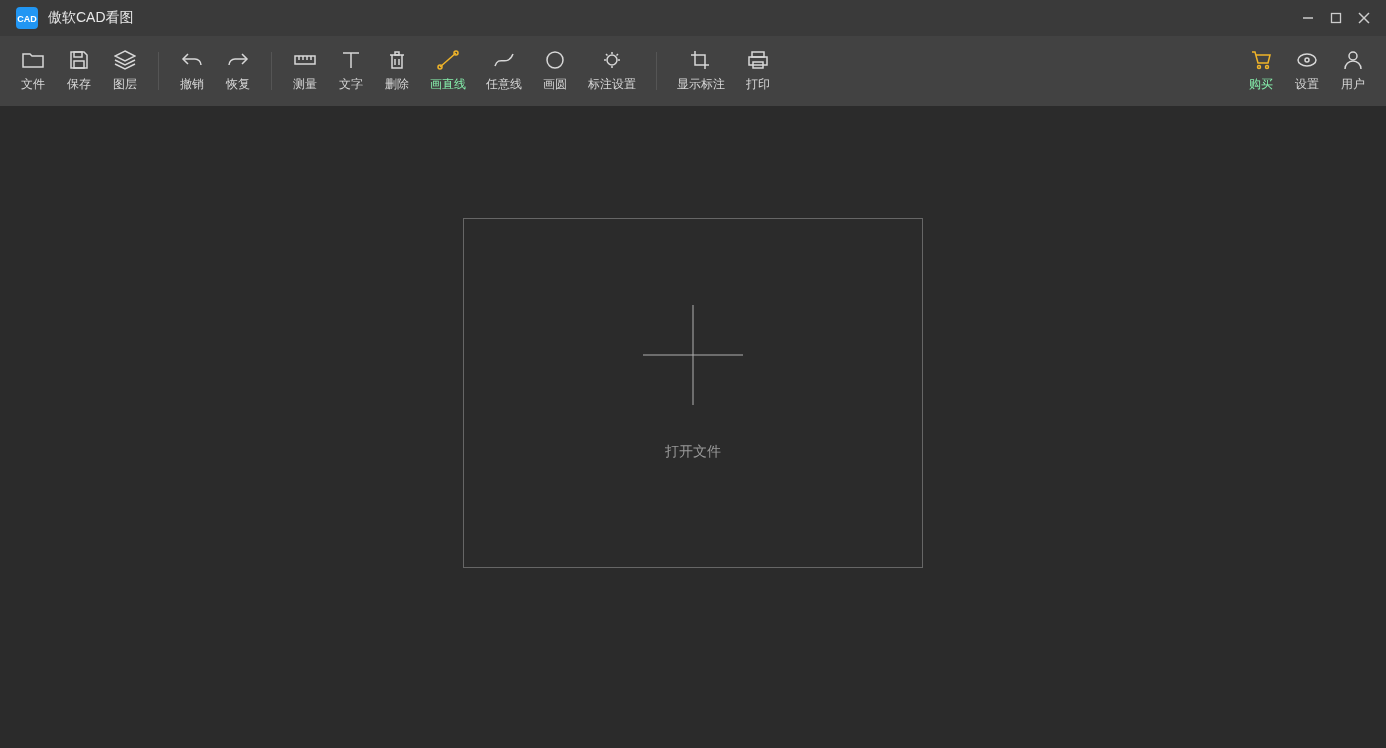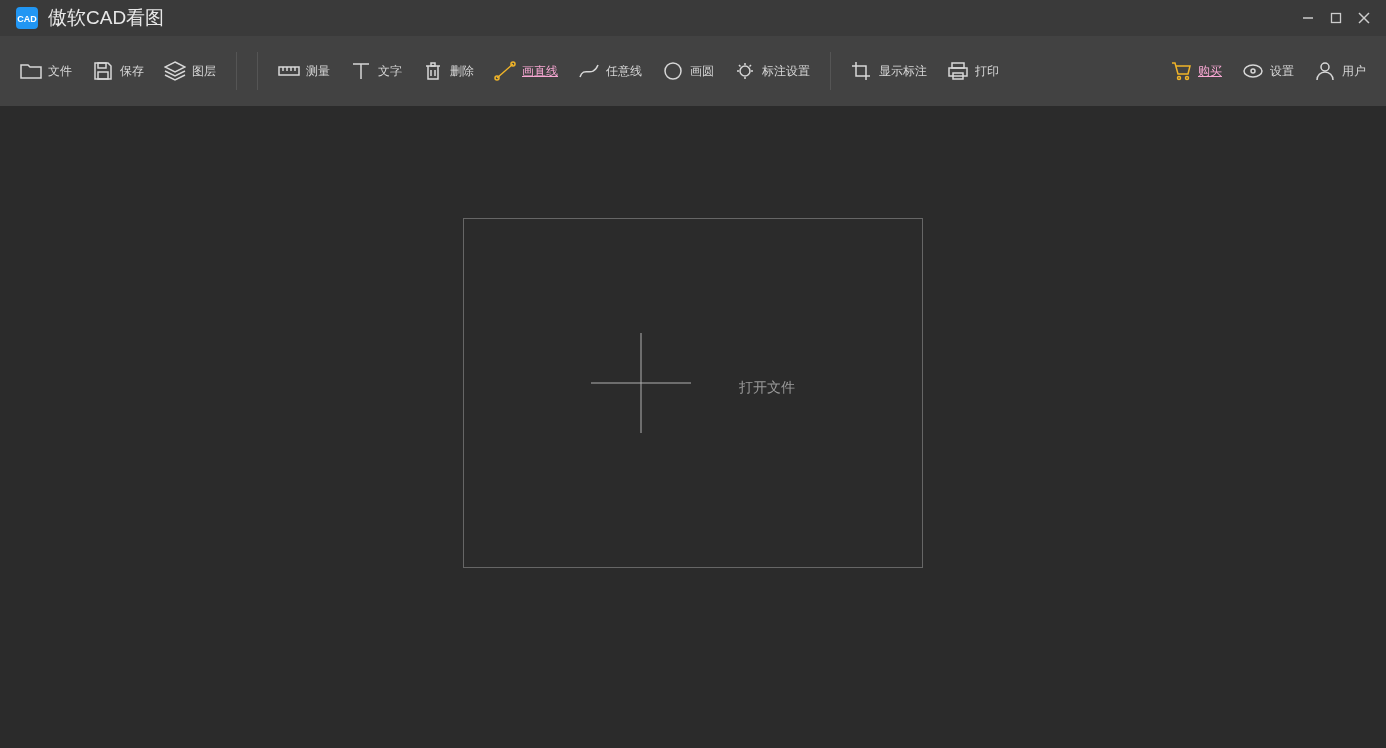--- a/index.html
+++ b/index.html
@@ -21,21 +21,21 @@
   .app-logo {
     width: 22px;
     height: 35px;
     margin-left: 8px;
     margin-right: 10px;
     display: inline-flex;
     align-items: center;
     justify-content: center;
   }
   .app-title {
-    font-size: 19px;
+    font-size: 14px;
     color: #e8e8e8;
   }
   .titlebar-spacer { flex: 1; }
   .window-controls {
     display: flex;
     align-items: center;
     gap: 12px;
     padding-right: 6px;
   }
   .window-btn {
@@ -55,21 +55,21 @@
     display: flex;
     align-items: center;
     padding: 0 10px;
   }
   .tool-group {
     display: flex;
     align-items: center;
   }
   .tool-item {
     display: flex;
-    flex-direction: row;
+    flex-direction: column;
     align-items: center;
     justify-content: center;
     height: 64px;
     padding: 0 10px;
     gap: 6px;
     cursor: pointer;
     color: #d7d7d7;
     min-width: 46px;
   }
   .tool-item .icon {
@@ -77,21 +77,21 @@
     height: 20px;
     display: inline-flex;
     align-items: center;
     justify-content: center;
   }
   .tool-item .icon svg { stroke: #d7d7d7; fill: none; stroke-width: 1.5; }
   .tool-item .label {
     font-size: 12px;
     white-space: nowrap;
   }
-  .tool-item.accent { color: #f9a8d4; text-decoration: underline; }
+  .tool-item.accent { color: #86efac; }
   .tool-item.accent .icon svg { stroke: #f0b429; }
   .separator {
     width: 1px;
     height: 38px;
     background: #555555;
     margin: 0 10px;
   }
   .toolbar-spacer { flex: 1; }
 
   .canvas-area {
@@ -102,21 +102,21 @@
   }
   .open-box {
     position: absolute;
     top: 112px;
     left: 50%;
     transform: translateX(-50%);
     width: 460px;
     height: 350px;
     border: 1px solid #666666;
     display: flex;
-    flex-direction: row;
+    flex-direction: column;
     align-items: center;
     justify-content: center;
     gap: 48px;
     cursor: pointer;
   }
   .plus-icon {
     width: 100px;
     height: 100px;
     display: flex;
     align-items: center;
@@ -189,20 +189,40 @@
             <polyline points="1,10 11,15 21,10"></polyline>
             <polyline points="1,14 11,19 21,14"></polyline>
           </svg>
       </span>
       <span class="label">图层</span>
     </div>
   </div>
 
   <div class="separator"></div>
 
+  <div class="tool-group">
+    <div class="tool-item">
+      <span class="icon">
+        <svg width="22" height="18" viewBox="0 0 22 18">
+            <path d="M7 3 L2 8 L7 13"></path>
+            <path d="M2 8 H14 a6 6 0 0 1 6 6"></path>
+          </svg>
+      </span>
+      <span class="label">撤销</span>
+    </div>
+    <div class="tool-item">
+      <span class="icon">
+        <svg width="22" height="18" viewBox="0 0 22 18">
+            <path d="M15 3 L20 8 L15 13"></path>
+            <path d="M20 8 H8 a6 6 0 0 0 -6 6"></path>
+          </svg>
+      </span>
+      <span class="label">恢复</span>
+    </div>
+  </div>
 
   <div class="separator"></div>
 
   <div class="tool-group">
     <div class="tool-item">
       <span class="icon">
         <svg width="22" height="20" viewBox="0 0 22 20">
             <rect x="1" y="6" width="20" height="8"></rect>
             <line x1="5" y1="6" x2="5" y2="10"></line>
             <line x1="9" y1="6" x2="9" y2="10"></line>

